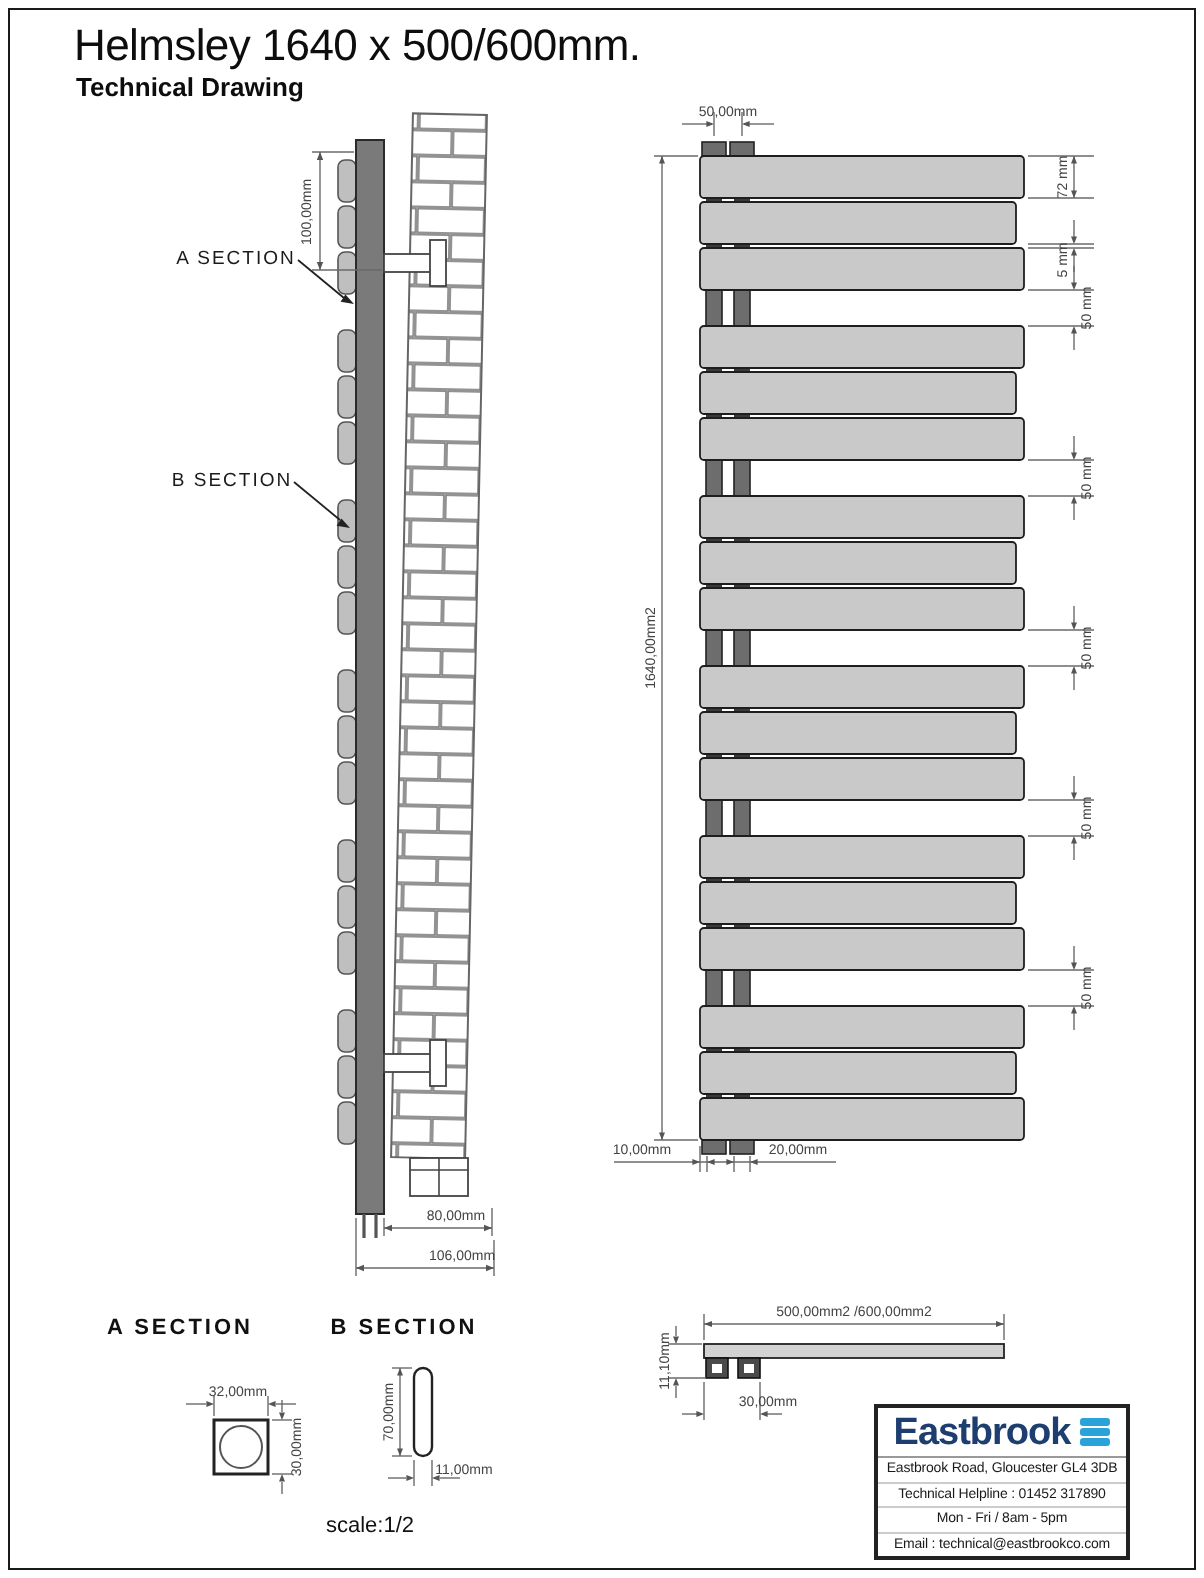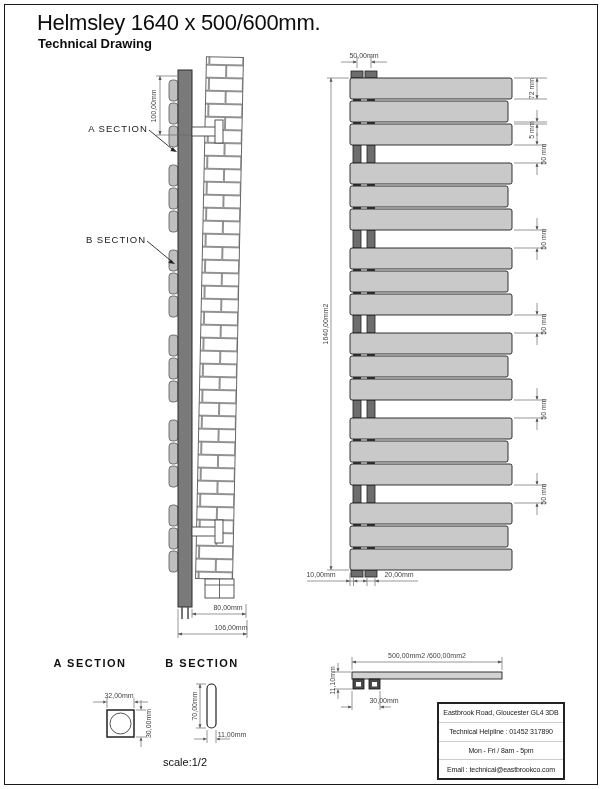--- a/index.html
+++ b/index.html
@@ -365,18 +365,26 @@
         <polygon points="352,707 348.2,705.5 348.2,708.5" class="arr"></polygon>
         <polygon points="380,707 383.8,705.5 383.8,708.5" class="arr"></polygon>
         <text x="384" y="703" class="dimtext" text-anchor="start">30,00mm</text>
       </g>
     </g>
 
     <text x="163" y="766" class="scaletext">scale:1/2</text>
   </svg>
 
   <div class="company-box">
+    <div class="logo-row">
+      <span class="logo-text" style="color: rgb(29, 62, 111);">Eastbrook</span>
+      <span class="waves">
+          <i style="background: rgb(42, 163, 218);"></i>
+          <i style="background: rgb(42, 163, 218);"></i>
+          <i style="background: rgb(42, 163, 218);"></i>
+        </span>
+    </div>
     <div class="info-row">Eastbrook Road, Gloucester GL4 3DB</div>
     <div class="info-row">Technical Helpline : 01452 317890</div>
     <div class="info-row">Mon - Fri / 8am - 5pm</div>
     <div class="info-row">Email : technical@eastbrookco.com</div>
   </div>
 </div>
 
 </body></html>

